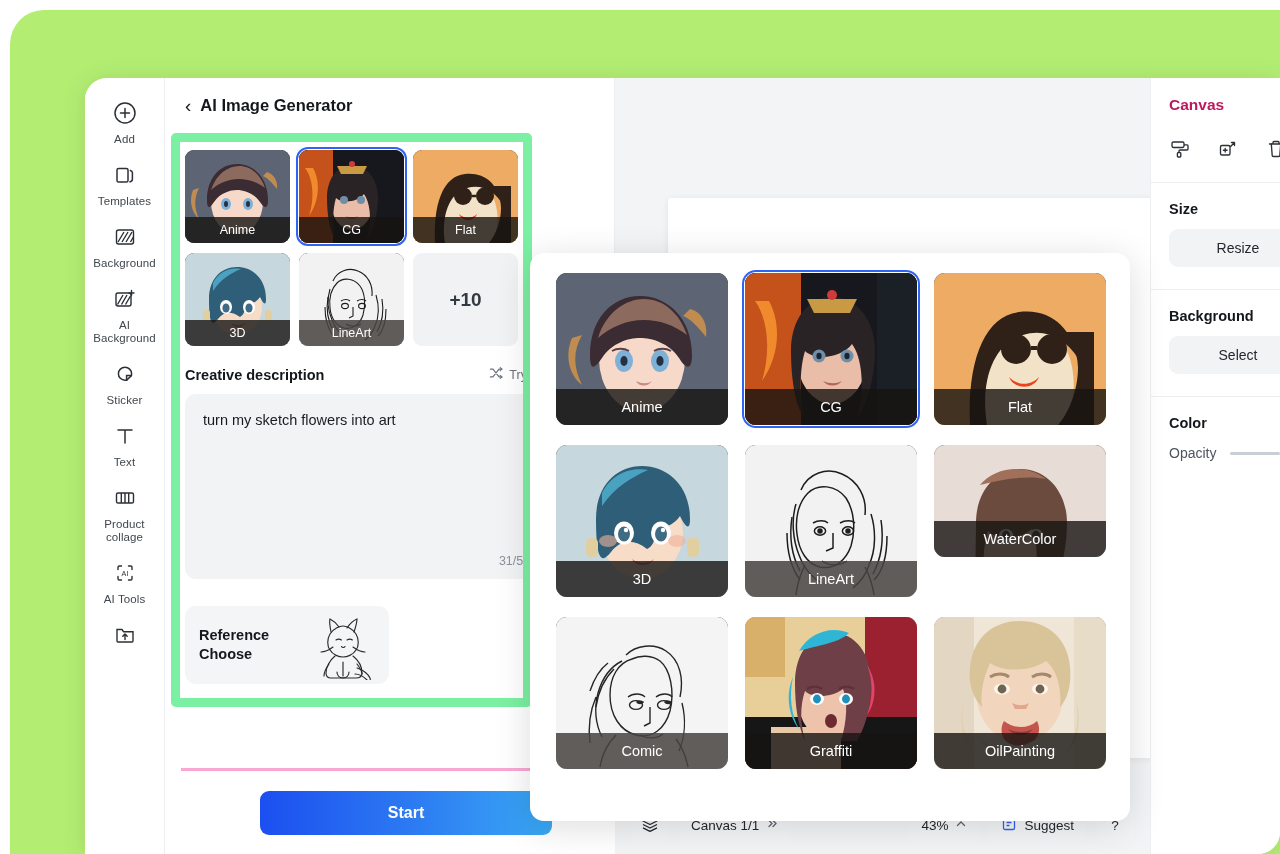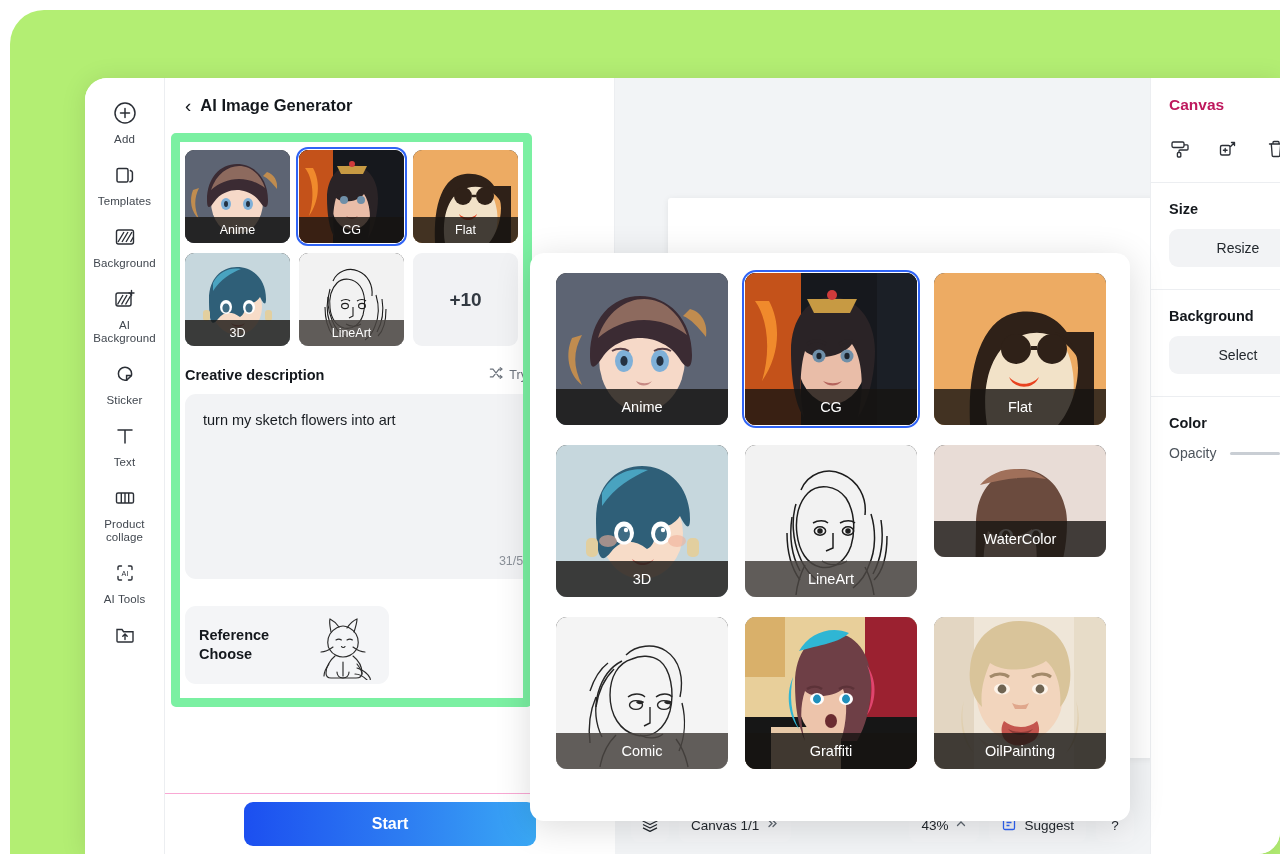--- a/index.html
+++ b/index.html
@@ -113,22 +113,22 @@
   .ref-thumb { position: absolute; right: 10px; top: 4px; width: 72px; height: 70px; }
   .scrib-card {
     width: 118px; height: 78px; background: #f4f5f7; border-radius: 11px;
     display: flex; align-items: center; justify-content: center; gap: 7px;
     font-size: 14.5px; color: #14181d; cursor: pointer;
   }
   .sec-title { margin-top: 22px; font-size: 14.5px; font-weight: bold; color: #14181d; }
 
   
   .panel-foot {
-    position: absolute; left: 0; bottom: 0; width: 450px; height: 61px;
-    border-top: 1px solid #f9a8d4; background: #fff;
+    position: absolute; left: 16px; bottom: 0; width: 450px; height: 86px;
+    border-top: 3px solid #f9a8d4; background: #fff;
     display: flex; align-items: center; justify-content: center;
   }
   .start-btn {
     width: 292px; height: 44px; border: none; border-radius: 9px;
     background: linear-gradient(90deg, #1c4ff0 0%, #2d7df2 55%, #3aa9f5 100%);
     color: #fff; font-size: 16px; font-weight: bold; cursor: pointer;
     font-family: "Liberation Sans", sans-serif;
   }
 
   

